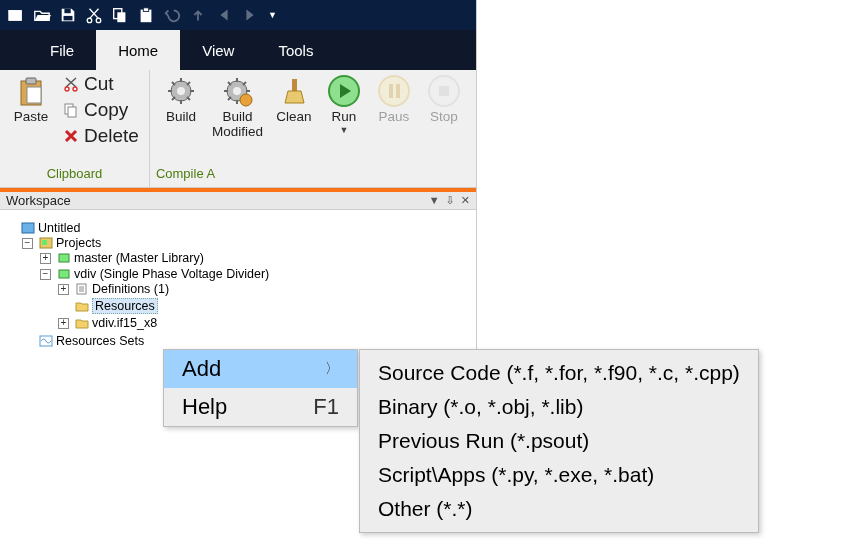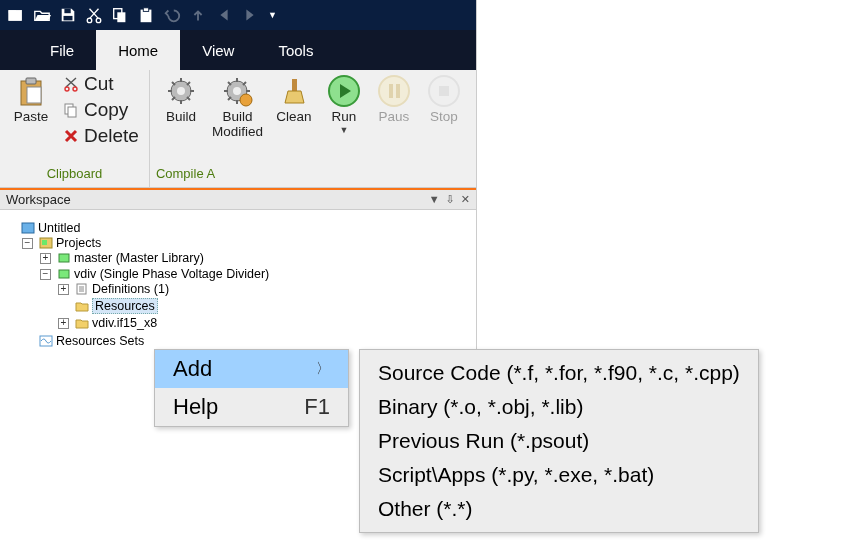--- a/index.html
+++ b/index.html
@@ -25,21 +25,21 @@
 .bigbtn { display:flex; flex-direction:column; align-items:center; justify-content:flex-start; padding:2px 6px; min-width:50px; font-size:13.5px; color:#222; cursor:pointer; }
 .bigbtn .ic { width:34px; height:34px; display:flex; align-items:center; justify-content:center; margin-bottom:2px; }
 .bigbtn .lbl { text-align:center; line-height:1.1; }
 .smallbtns { display:flex; flex-direction:column; gap:2px; margin-left:2px; }
 .smallbtn { display:flex; align-items:center; gap:4px; font-size:19px; color:#222; cursor:pointer; padding:1px 4px; }
 .smallbtn .ic { width:18px; height:18px; display:flex; align-items:center; justify-content:center; }
 .disabled2 { opacity:0.4; }
 .run-drop { font-size:9px; color:#444; }
 
 
-.ws-header { background:#e8e8e8; border-top:2px solid #f97316; border-bottom:1px solid #ccc; height:22px; display:flex; align-items:center; padding:0 6px; font-size:13px; color:#222; justify-content:space-between; }
+.ws-header { background:#e8e8e8; border-top:4px solid #f97316; border-bottom:1px solid #ccc; height:22px; display:flex; align-items:center; padding:0 6px; font-size:13px; color:#222; justify-content:space-between; }
 .ws-controls { display:flex; gap:6px; color:#555; font-size:11px; }
 .ws-controls span { cursor:pointer; }
 
 
 .tree { font-size:12.5px; color:#000; padding:10px 0; position:relative; }
 .tree ul { list-style:none; padding-left:18px; }
 .tree > ul { padding-left:4px; }
 .tree li { position:relative; padding:1px 0; white-space:nowrap; }
 .node { display:flex; align-items:center; gap:3px; }
 .exp { width:11px; height:11px; border:1px solid #888; display:inline-flex; align-items:center; justify-content:center; font-size:10px; line-height:1; background:#fff; color:#333; cursor:pointer; flex-shrink:0; margin-right:2px; }
@@ -357,21 +357,21 @@
                 </span>
               <span>Resources Sets</span>
             </div>
           </li>
         </ul>
       </li>
     </ul>
   </div>
 </div>
 
-<div class="ctx" style="left:154px; top:349px; width:195px;">
+<div class="ctx" style="left:163px; top:349px; width:195px;">
   <div class="ctx-row hover">
     <span>Add</span>
     <span class="arrow">〉</span>
   </div>
   <div class="ctx-row">
     <span>Help</span>
     <span class="key">F1</span>
   </div>
 </div>
 

